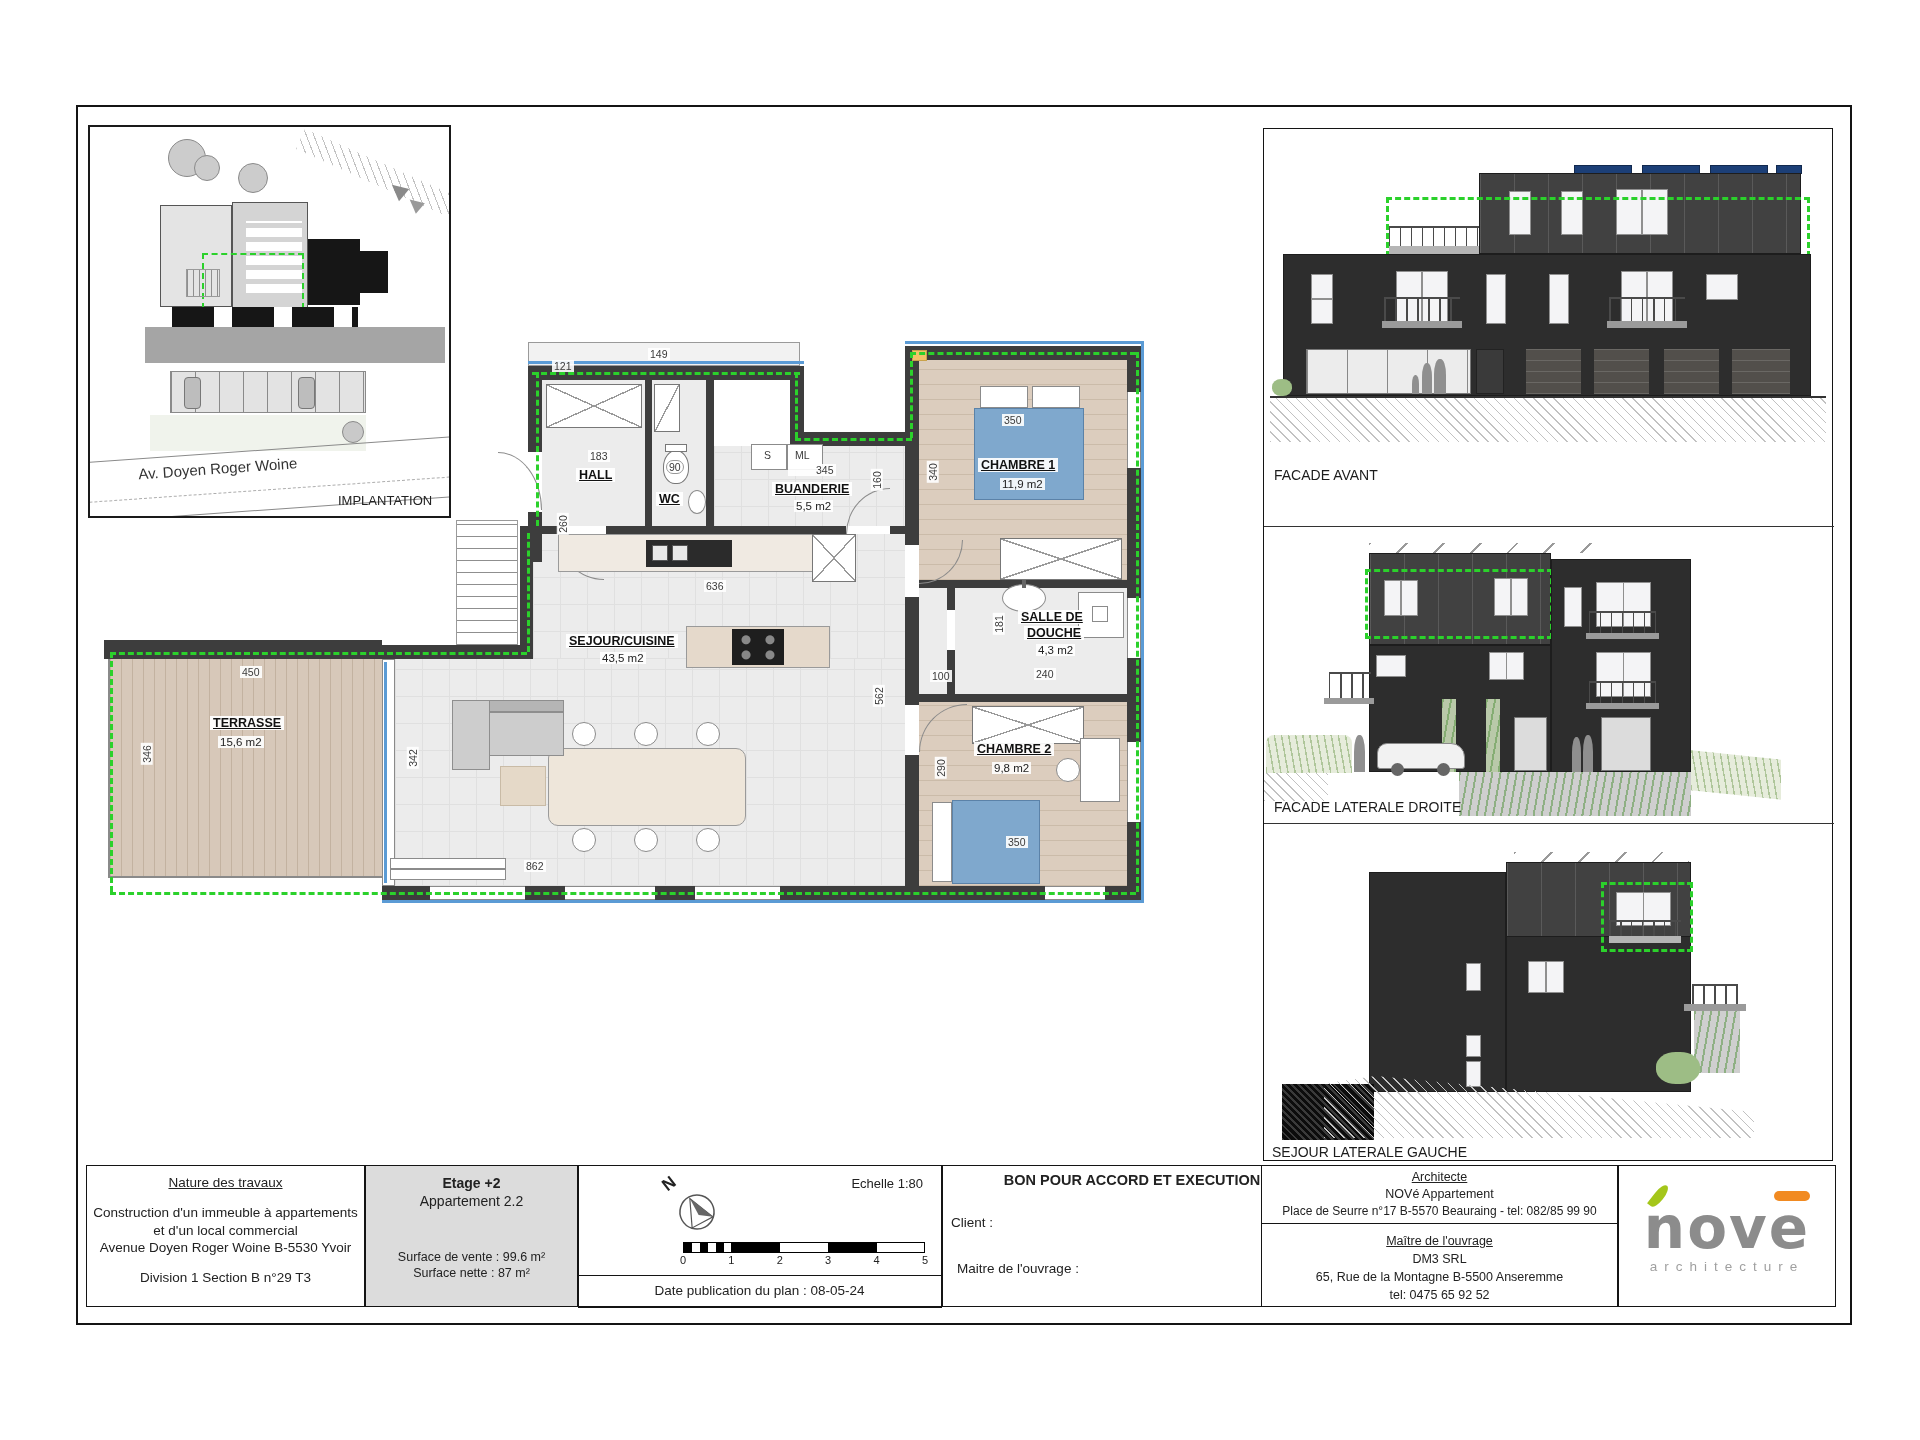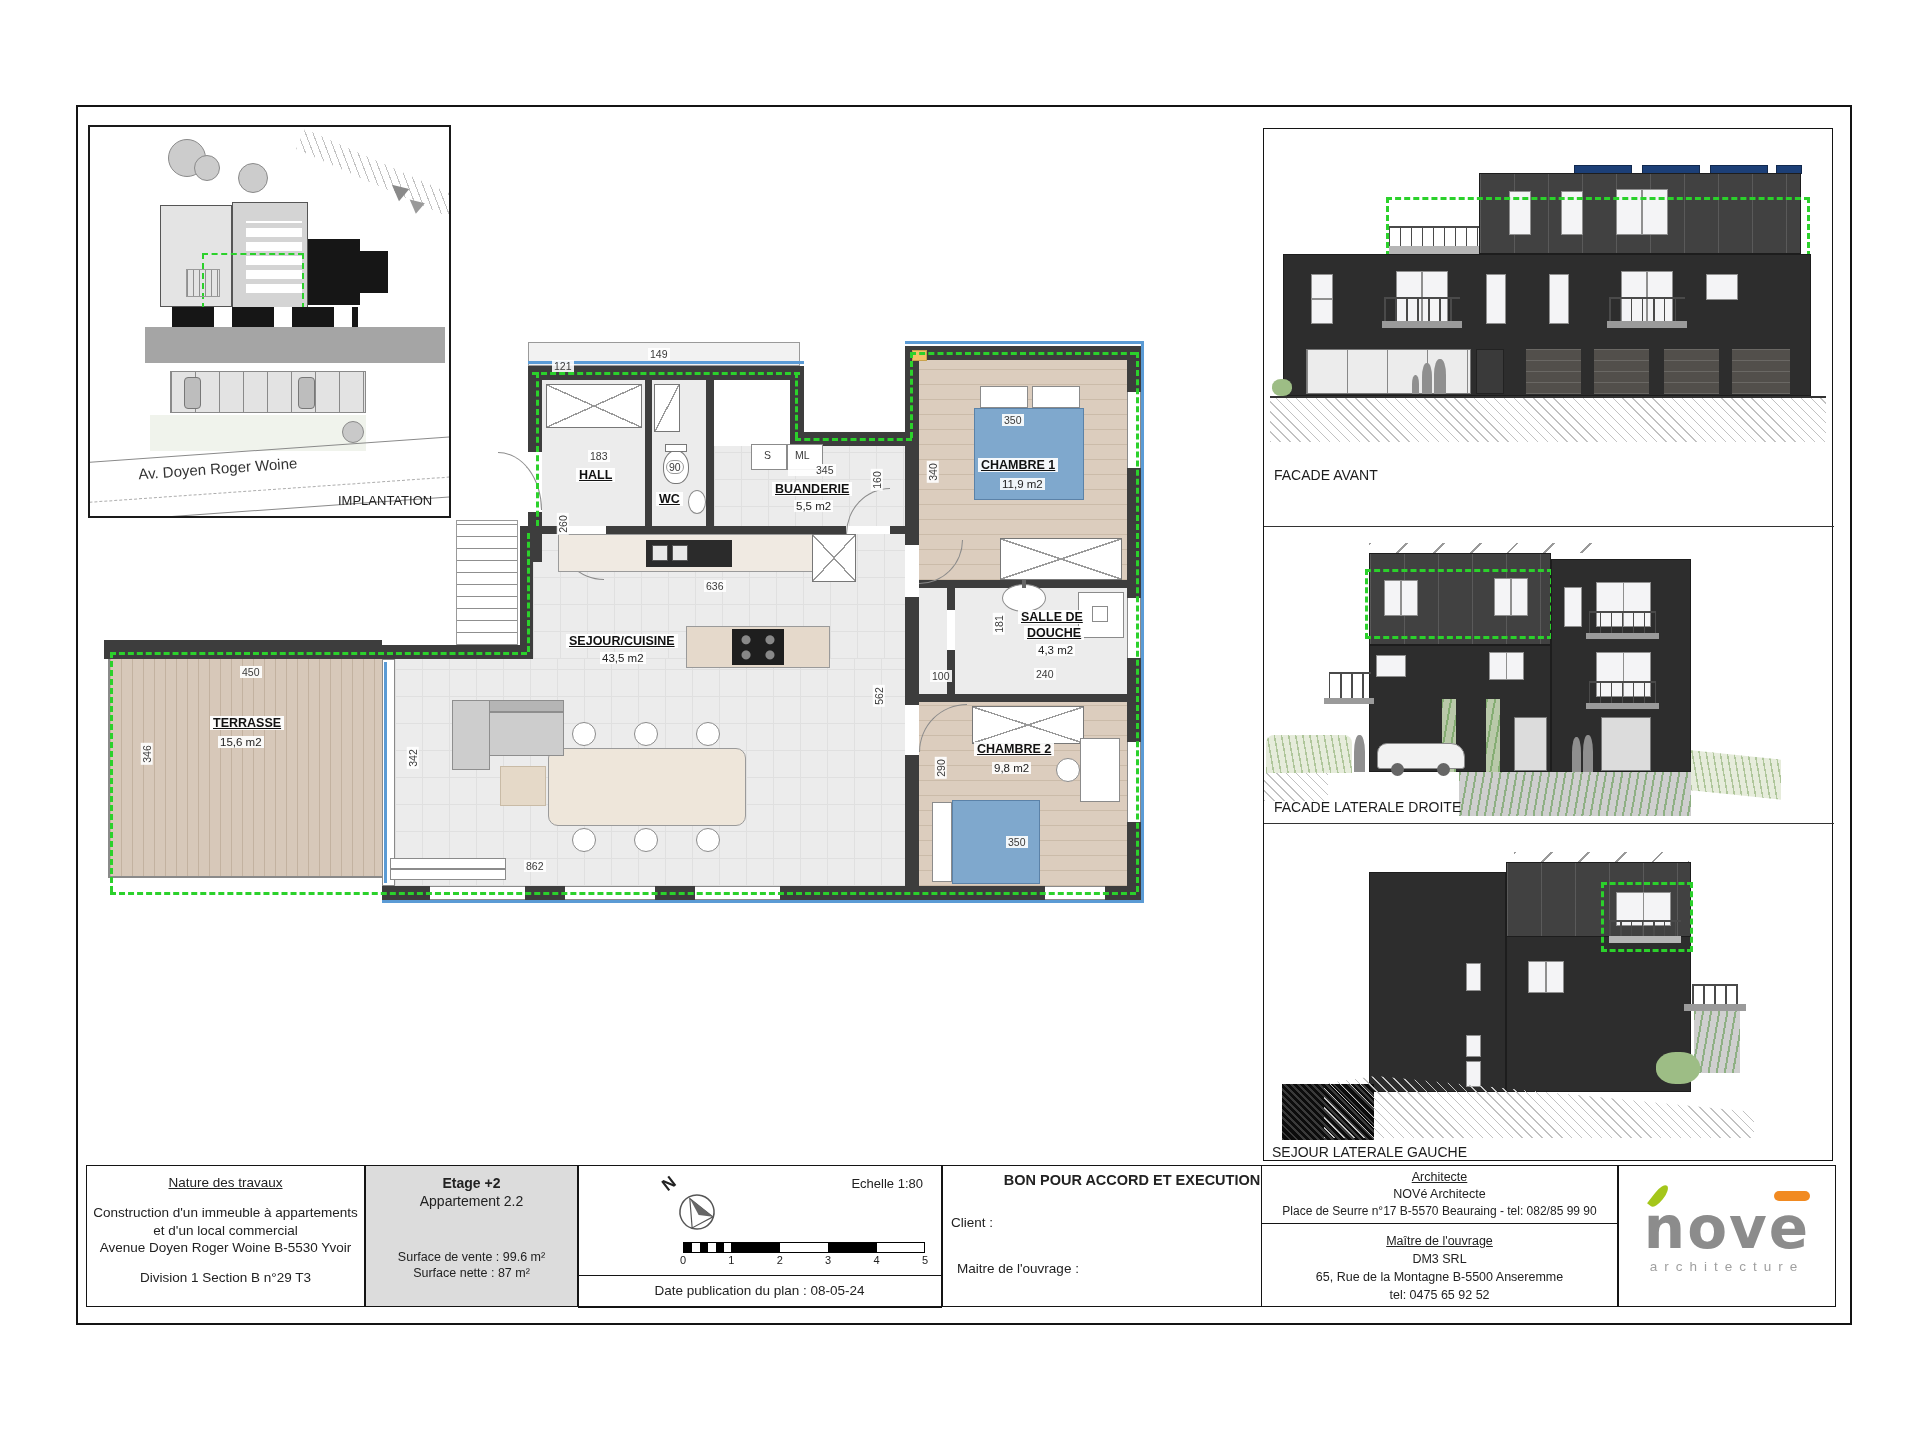--- a/index.html
+++ b/index.html
@@ -392,21 +392,21 @@
 
   <div class="a tb" style="left:942px;top:1165px;width:380px;height:142px;padding:6px 8px;">
     <div class="bold c" style="font-size:14.5px;">BON POUR ACCORD ET EXECUTION</div>
     <div class="t13" style="margin-top:26px;">Client :</div>
     <div class="t13" style="margin-top:28px;margin-left:6px;">Maitre de l'ouvrage :</div>
   </div>
 
   <div class="a tb" style="left:1261px;top:1165px;width:357px;height:142px;">
     <div class="c" style="border-bottom:1px solid #141414;padding:3px 0 4px 0;font-size:12.5px;line-height:1.35;">
       <div class="u">Architecte</div>
-      <div>NOVé Architecte</div>
+      <div>NOVé Appartement</div>
       <div style="font-size:12px;">Place de Seurre n°17 B-5570 Beauraing - tel: 082/85 99 90</div>
     </div>
     <div class="c" style="padding-top:8px;font-size:12.5px;line-height:1.45;">
       <div class="u">Maître de l'ouvrage</div>
       <div>DM3 SRL</div>
       <div>65, Rue de la Montagne B-5500 Anseremme</div>
       <div>tel: 0475 65 92 52</div>
     </div>
   </div>
 

